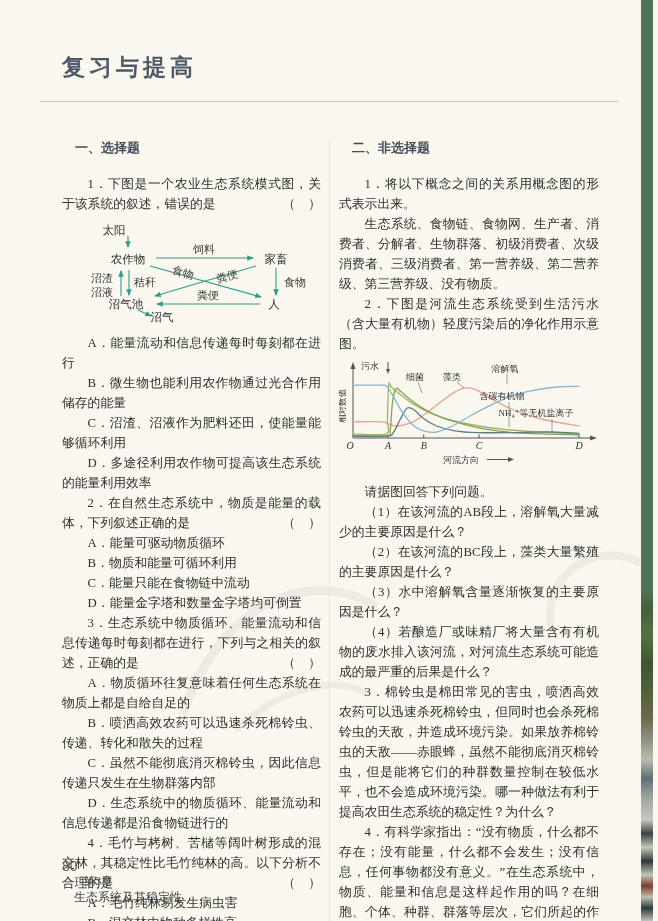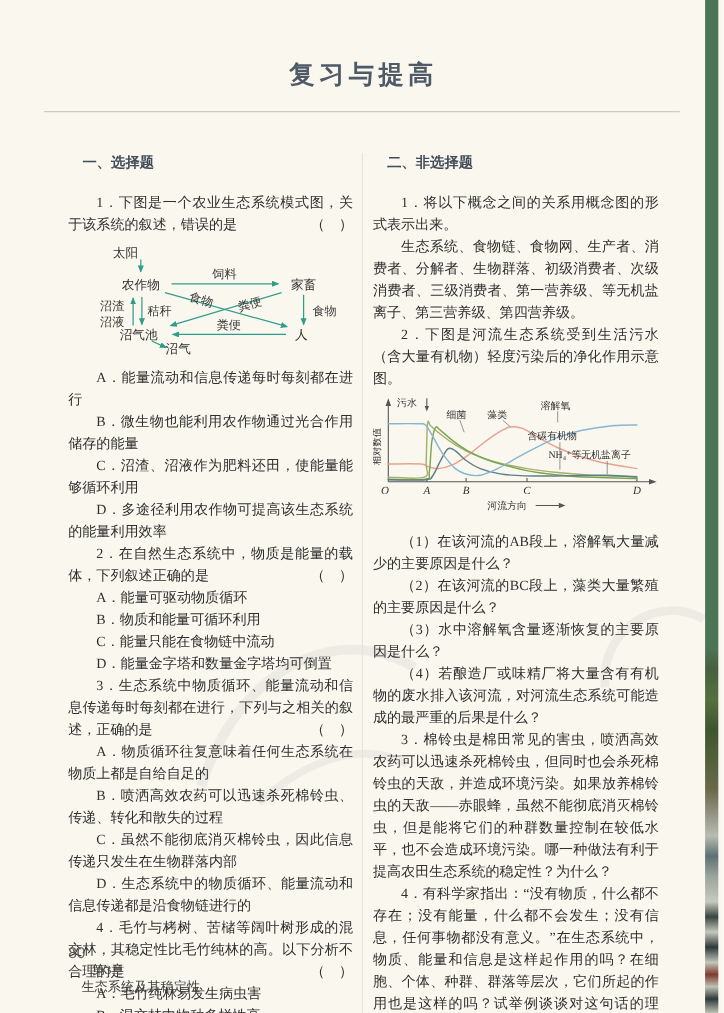--- a/index.html
+++ b/index.html
@@ -14,21 +14,21 @@
     background:linear-gradient(180deg,
       var(--edge-green,#4e7457) 0%, var(--edge-green,#4e7457) 64%,
       #44603f 66%, #55713f 69%, #3e5530 72%, #52603a 75%, #6b6a4a 78%,
       #8c8d7b 80%, #b8bcb1 82.5%, #5e7074 84.5%, #9ba49c 86.5%,
       #c6c9be 89%, #394440 90.5%, #c4c8bc 92%, #2f383a 93.5%,
       #c2c6ba 95%, #7e3b2d 96.2%, #bec2b6 97.4%, #2e393a 98.6%, #c0c4b8 100%);
   }
   .wm{position:absolute; opacity:0.10; pointer-events:none;}
   .inner{position:absolute; left:62px; top:0; width:537px;}
   h1.title{
-    margin:52px 0 0 0; text-align:center;
+    margin:52px 0 0 0; text-align:left;
     font-family:"Liberation Sans","DejaVu Sans",sans-serif;
     font-size:23px; font-weight:bold; letter-spacing:4px;
     color:var(--title-color,#4e5a68);
   }
   .title-rule{position:absolute; left:40px; top:101px; width:578px; border-top:1px solid #c9c7bd;}
   .cols{display:flex; margin-top:36px;}
   .col{width:260px; font-size:12.8px; line-height:20px;}
   .col-left{padding-right:8px;}
   .col-right{padding-left:9px; border-left:1px solid #e6e3d8;}
   h2.sec{
@@ -139,21 +139,21 @@
         <p class="t">A．毛竹纯林易发生病虫害</p>
         <p class="t">B．混交林中物种多样性高</p>
         <p class="t">C．混交林中食物网更复杂</p>
 
       </div>
 
       <div class="col col-right">
         <h2 class="sec">二、非选择题</h2>
 
         <p class="t">1．将以下概念之间的关系用概念图的形式表示出来。</p>
-        <p class="t">生态系统、食物链、食物网、生产者、消费者、分解者、生物群落、初级消费者、次级消费者、三级消费者、第一营养级、等无机盐离子、第三营养级、第四营养级。</p>
+        <p class="t">生态系统、食物链、食物网、生产者、消费者、分解者、生物群落、初级消费者、次级消费者、三级消费者、第一营养级、第二营养级、第三营养级、没有物质。</p>
 
         <p class="t">2．下图是河流生态系统受到生活污水（含大量有机物）轻度污染后的净化作用示意图。</p>
 
         <div class="chart-wrap">
           <svg width="262" height="108" viewBox="0 0 262 108">
               <line x1="14" y1="78" x2="14" y2="8" class="ax"></line>
               <polygon points="11.5,9 16.5,9 14,2" class="axf"></polygon>
               <line x1="14" y1="78" x2="252" y2="78" class="ax"></line>
               <polygon points="251,75.5 251,80.5 258,78" class="axf"></polygon>
               <text x="6" y="46" class="axlab" text-anchor="middle" transform="rotate(-90 6 46)">相对数值</text>
@@ -183,20 +183,21 @@
               <text x="197" y="56" class="small" text-anchor="middle">NH₄⁺等无机盐离子</text>
               <line x1="213" y1="59" x2="213" y2="71" class="ptr"></line>
               <text x="166" y="12" class="small" text-anchor="middle">溶解氧</text>
               <line x1="168" y1="14" x2="168" y2="24" class="ptr"></line>
               <text x="122" y="103" class="small" text-anchor="middle">河流方向</text>
               <line x1="148" y1="99.5" x2="170" y2="99.5" class="ax"></line>
               <polygon points="169,97 169,102 175,99.5" class="axf"></polygon>
             </svg>
         </div>
 
+        <p class="t">请据图回答下列问题。</p>
         <p class="t">（1）在该河流的AB段上，溶解氧大量减少的主要原因是什么？</p>
         <p class="t">（2）在该河流的BC段上，藻类大量繁殖的主要原因是什么？</p>
         <p class="t">（3）水中溶解氧含量逐渐恢复的主要原因是什么？</p>
         <p class="t">（4）若酿造厂或味精厂将大量含有有机物的废水排入该河流，对河流生态系统可能造成的最严重的后果是什么？</p>
 
         <p class="t">3．棉铃虫是棉田常见的害虫，喷洒高效农药可以迅速杀死棉铃虫，但同时也会杀死棉铃虫的天敌，并造成环境污染。如果放养棉铃虫的天敌——赤眼蜂，虽然不能彻底消灭棉铃虫，但是能将它们的种群数量控制在较低水平，也不会造成环境污染。哪一种做法有利于提高农田生态系统的稳定性？为什么？</p>
         <p class="t">4．有科学家指出：“没有物质，什么都不存在；没有能量，什么都不会发生；没有信息，任何事物都没有意义。”在生态系统中，物质、能量和信息是这样起作用的吗？在细胞、个体、种群、群落等层次，它们所起的作用也是这样的吗？试举例谈谈对这句话的理解。</p>
       </div>
 
     </div>

